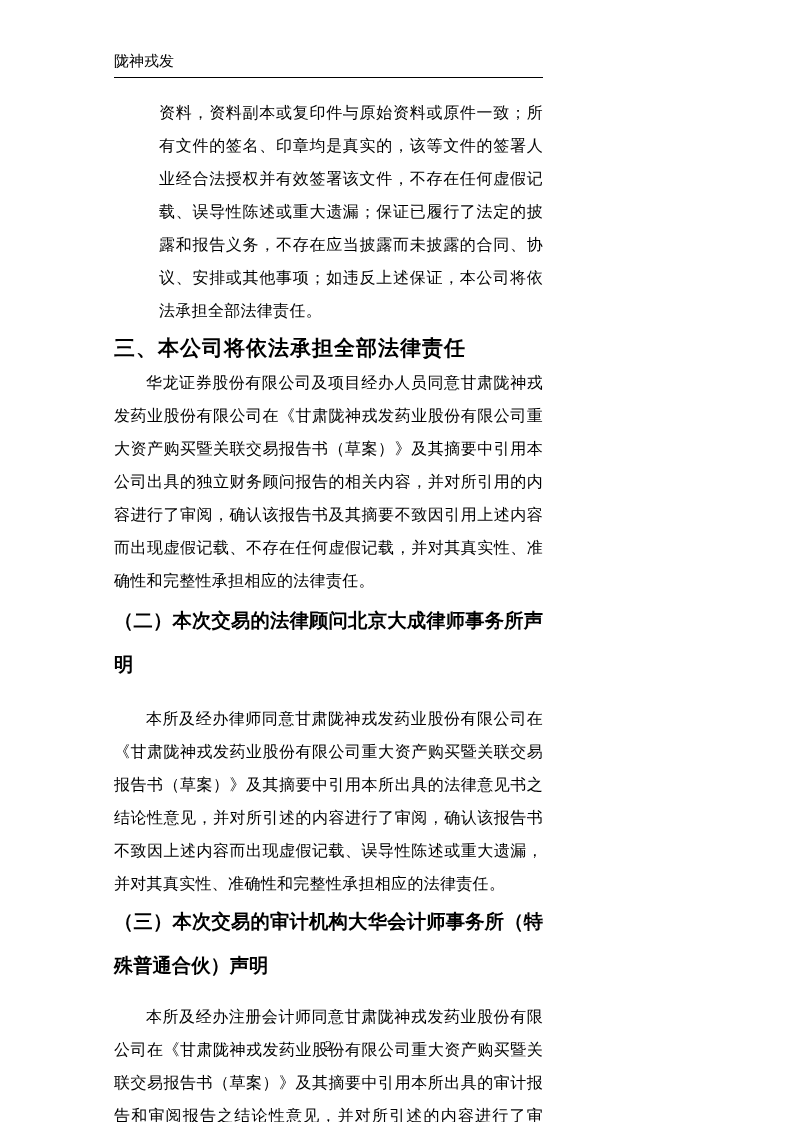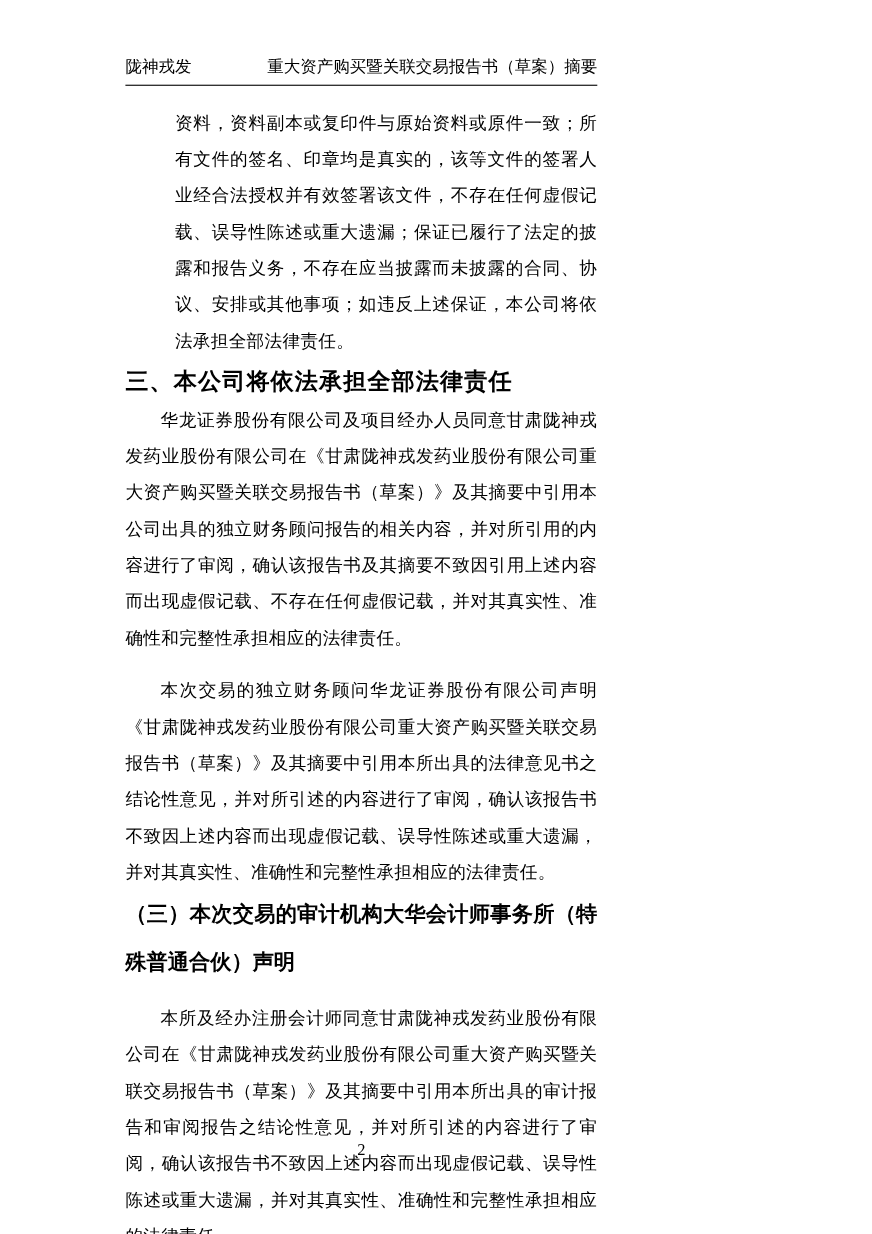--- a/index.html
+++ b/index.html
@@ -73,34 +73,34 @@
     line-height: 20px;
   }
 </style>
 </head>
 <body>
 
 <div class="page">
 
   <div class="running-header">
     <span>陇神戎发</span>
-    <span>重大资产购买暨关联交易报告书（草案）摘要</span>
   </div>
 
   <div class="content">
 
     <p id="p1" class="no-indent">资料，资料副本或复印件与原始资料或原件一致；所有文件的签名、印章均是真实的，该等文件的签署人业经合法授权并有效签署该文件，不存在任何虚假记载、误导性陈述或重大遗漏；保证已履行了法定的披露和报告义务，不存在应当披露而未披露的合同、协议、安排或其他事项；如违反上述保证，本公司将依法承担全部法律责任。</p>
 
     <h1 id="h1" class="sec">三、本公司将依法承担全部法律责任</h1>
 
 
     <p id="p2">华龙证券股份有限公司及项目经办人员同意甘肃陇神戎发药业股份有限公司在《甘肃陇神戎发药业股份有限公司重大资产购买暨关联交易报告书（草案）》及其摘要中引用本公司出具的独立财务顾问报告的相关内容，并对所引用的内容进行了审阅，确认该报告书及其摘要不致因引用上述内容而出现虚假记载、不存在任何虚假记载，并对其真实性、准确性和完整性承担相应的法律责任。</p>
 
+    <h2 id="h2b" class="sub">（二）本次交易的法律顾问北京大成律师事务所声明</h2>
 
-    <p id="p3">本次交易的独立财务顾问华龙证券股份有限公司声明《甘肃陇神戎发药业股份有限公司重大资产购买暨关联交易报告书（草案）》及其摘要中引用本所出具的法律意见书之结论性意见，并对所引述的内容进行了审阅，确认该报告书不致因上述内容而出现虚假记载、误导性陈述或重大遗漏，并对其真实性、准确性和完整性承担相应的法律责任。</p>
+    <p id="p3">本所及经办律师同意甘肃陇神戎发药业股份有限公司在《甘肃陇神戎发药业股份有限公司重大资产购买暨关联交易报告书（草案）》及其摘要中引用本所出具的法律意见书之结论性意见，并对所引述的内容进行了审阅，确认该报告书不致因上述内容而出现虚假记载、误导性陈述或重大遗漏，并对其真实性、准确性和完整性承担相应的法律责任。</p>
 
     <h2 id="h2c" class="sub">（三）本次交易的审计机构大华会计师事务所（特殊普通合伙）声明</h2>
 
     <p id="p4">本所及经办注册会计师同意甘肃陇神戎发药业股份有限公司在《甘肃陇神戎发药业股份有限公司重大资产购买暨关联交易报告书（草案）》及其摘要中引用本所出具的审计报告和审阅报告之结论性意见，并对所引述的内容进行了审阅，确认该报告书不致因上述内容而出现虚假记载、误导性陈述或重大遗漏，并对其真实性、准确性和完整性承担相应的法律责任。</p>
 
   </div>
 
   <div class="page-footer">
     <span>2</span>
   </div>

